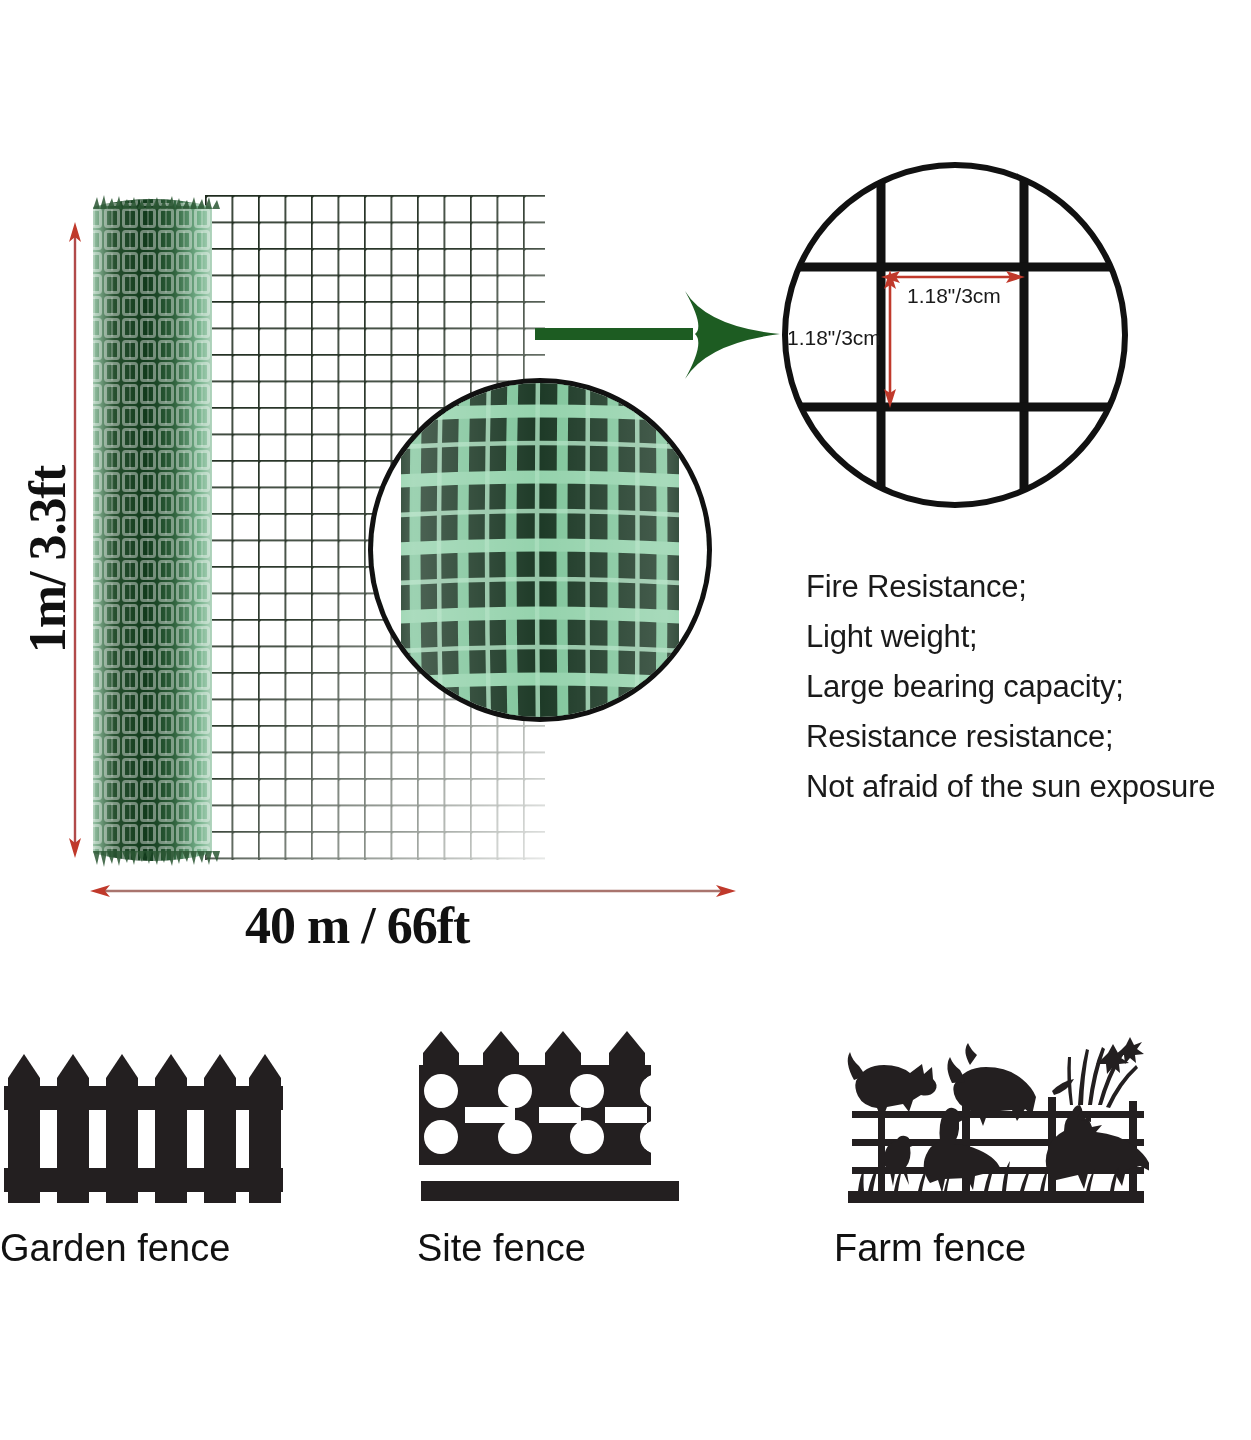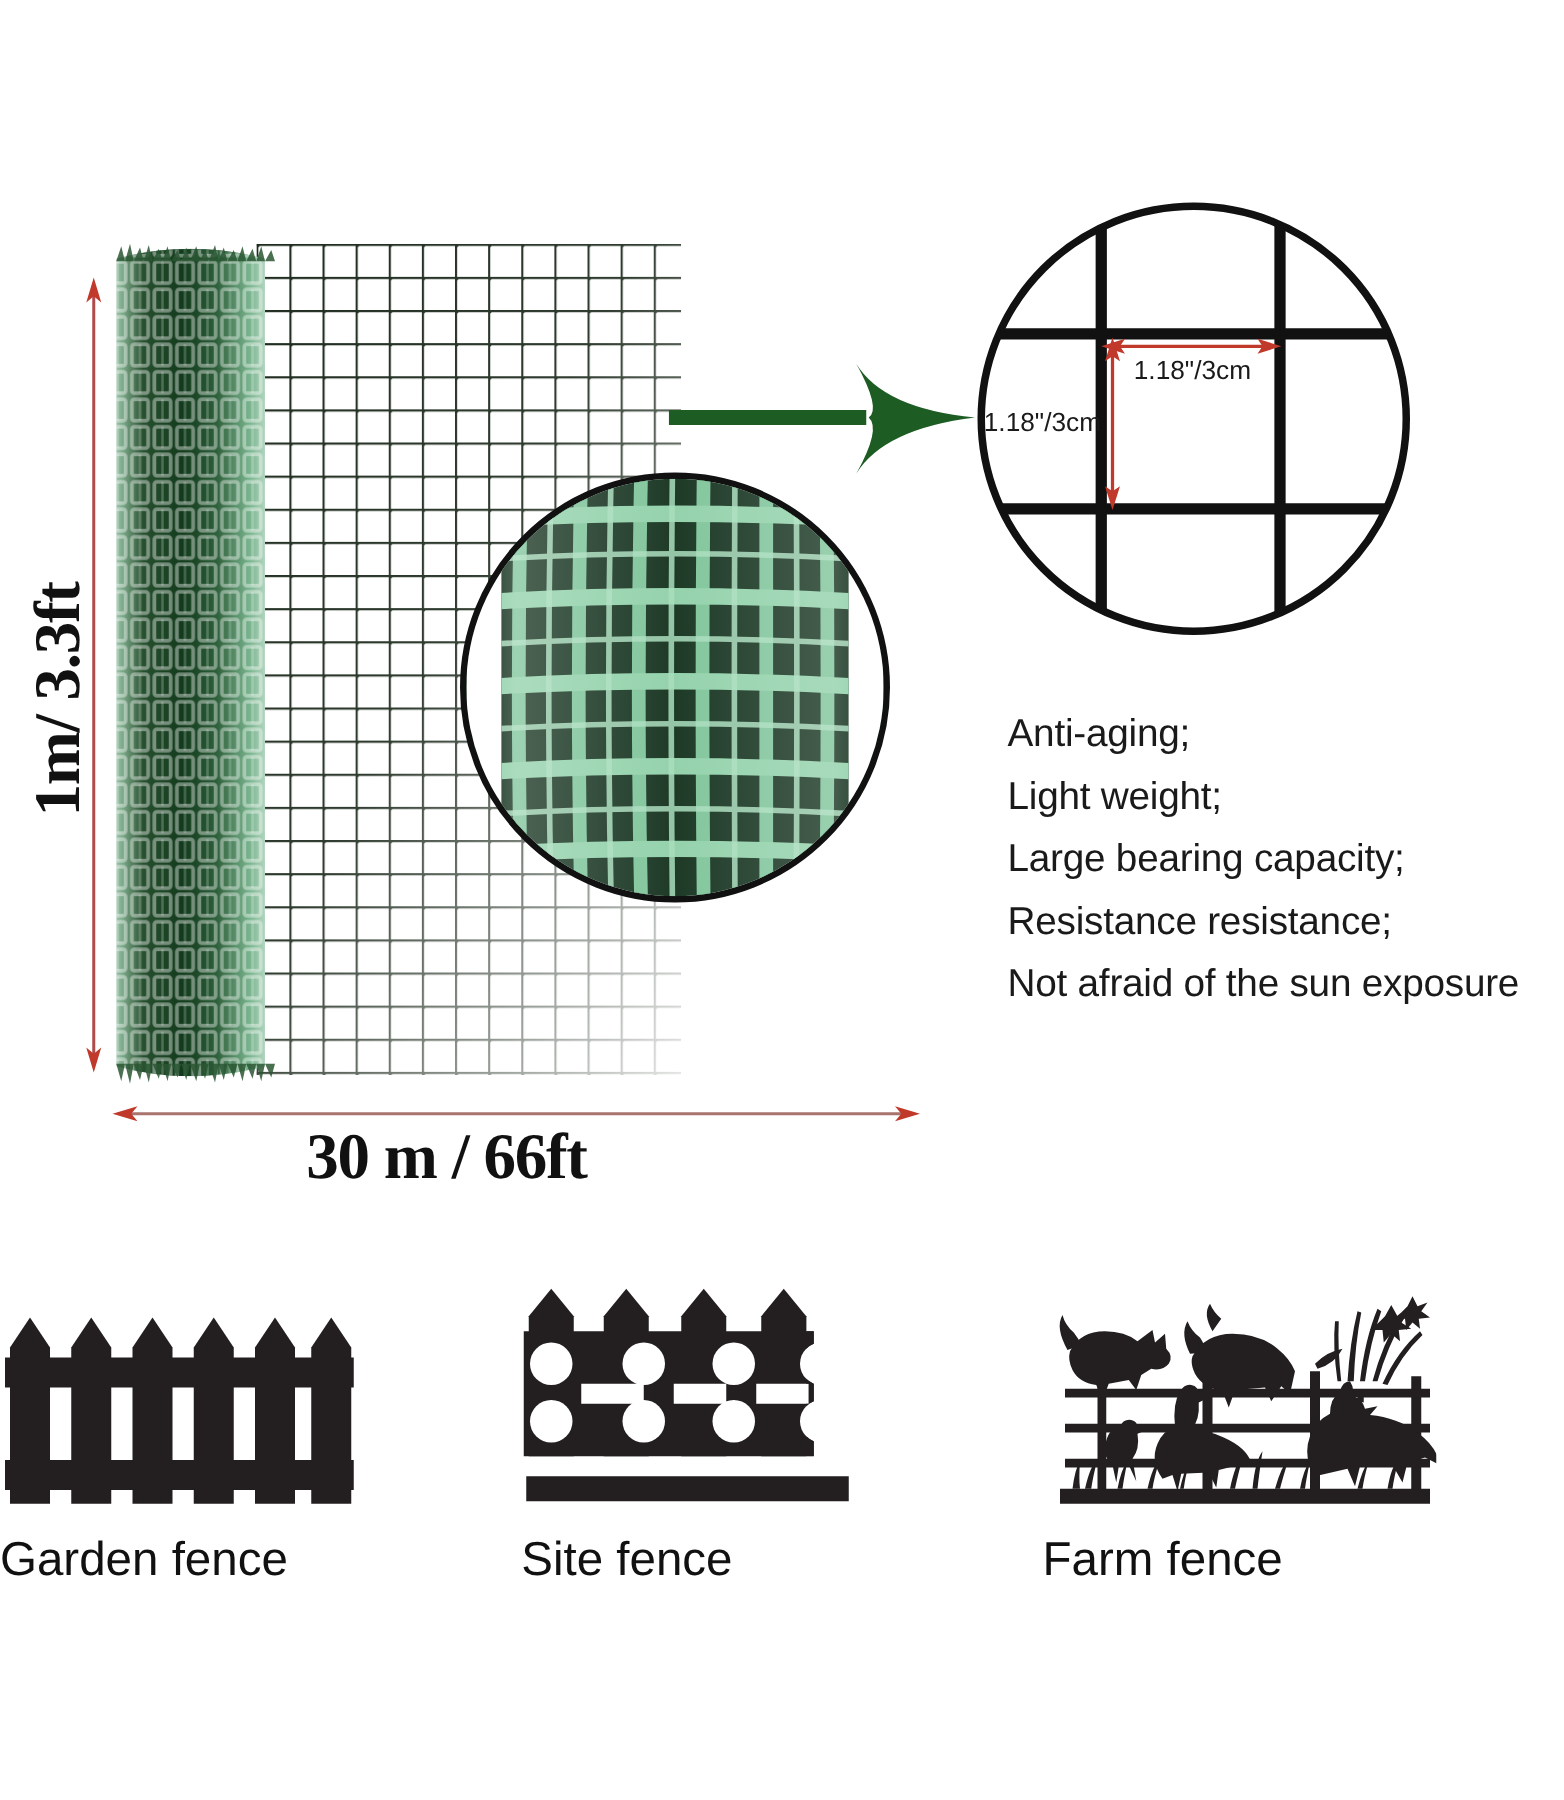--- a/index.html
+++ b/index.html
@@ -210,21 +210,21 @@
       <path d="M15 2 L9 22 L15 17 L21 22 Z" fill="#c0392b"></path>
       <path d="M15 638 L9 618 L15 623 L21 618 Z" fill="#c0392b"></path>
     </svg>
     <div id="dim-vert-label">1m/ 3.3ft</div>
 
     <svg style="position:absolute;left:88px;top:878px;width:650px;height:26px;" viewBox="0 0 650 26">
       <path d="M12 13 L638 13" stroke="#a9746e" stroke-width="2.4"></path>
       <path d="M2 13 L22 7 L17 13 L22 19 Z" fill="#c0392b"></path>
       <path d="M648 13 L628 7 L633 13 L628 19 Z" fill="#c0392b"></path>
     </svg>
-    <div id="dim-horiz-label">30 m / 66ft</div>
+    <div id="dim-horiz-label">40 m / 66ft</div>
 
     <div id="mesh-closeup">
       <svg viewBox="0 0 334 334" style="width:100%;height:100%;display:block;">
         <defs>
           <linearGradient id="cuBarrel" x1="0" y1="0" x2="1" y2="0">
             <stop offset="0%" stop-color="#ffffff" stop-opacity="0.0"></stop>
             <stop offset="12%" stop-color="#ffffff" stop-opacity="0.25"></stop>
             <stop offset="50%" stop-color="#ffffff" stop-opacity="0.05"></stop>
             <stop offset="88%" stop-color="#ffffff" stop-opacity="0.22"></stop>
             <stop offset="100%" stop-color="#ffffff" stop-opacity="0.0"></stop>
@@ -299,21 +299,21 @@
         <line x1="110" y1="118" x2="110" y2="240" stroke="#c0392b" stroke-width="2.6"></line>
         <path d="M110 110 L104 129 L110 125 L116 129 Z" fill="#c0392b"></path>
         <path d="M110 248 L104 229 L110 233 L116 229 Z" fill="#c0392b"></path>
       </g>
 
       <text x="127" y="143" font-family="Liberation Sans, sans-serif" font-size="21" fill="#1a1a1a">1.18"/3cm</text>
       <text x="7" y="185" font-family="Liberation Sans, sans-serif" font-size="21" fill="#1a1a1a">1.18"/3cm</text>
     </svg>
 
     <div id="features">
-      <div class="feature-line">Anti-aging;</div>
+      <div class="feature-line">Fire Resistance;</div>
       <div class="feature-line">Light weight;</div>
       <div class="feature-line">Large bearing capacity;</div>
       <div class="feature-line">Resistance resistance;</div>
       <div class="feature-line">Not afraid of the sun exposure</div>
     </div>
   </div>
 
   <div id="usecases">
 
     <div class="usecase">

